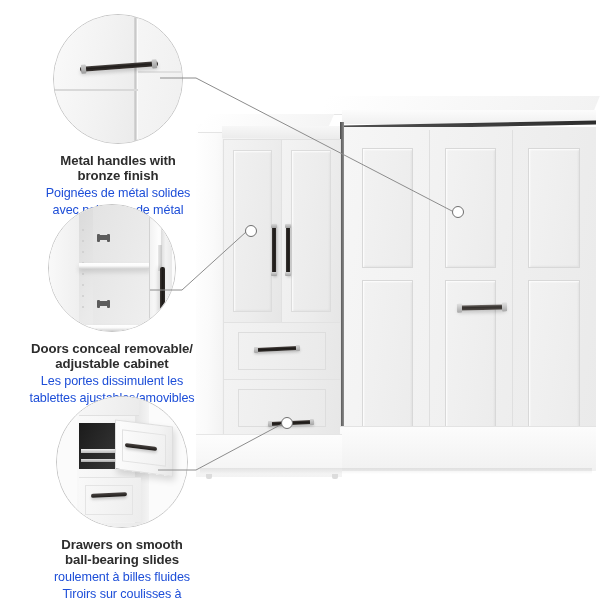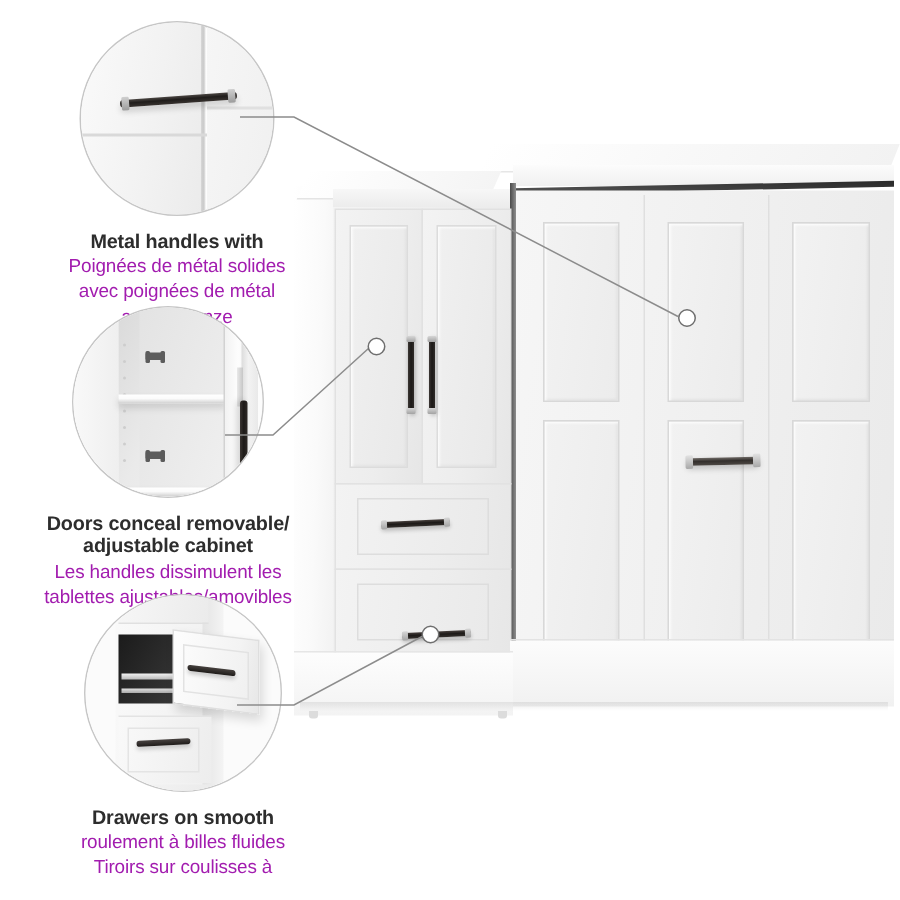--- a/index.html
+++ b/index.html
@@ -58,21 +58,21 @@
   .cap-en {
     font-size: 13.2px;
     font-weight: bold;
     color: #2d2d2d;
     letter-spacing: -0.1px;
   }
   .cap-fr {
     margin-top: 2px;
     font-size: 12.6px;
     font-weight: normal;
-    color: #a21caf;
+    color: #1d4ed8;
     letter-spacing: -0.1px;
   }
 
   
   .c1-doorL {
     position: absolute; left: -6px; top: -6px;
     width: 86px; height: 142px;
     background: linear-gradient(100deg,#fbfbfb 0%, #f2f2f2 60%, #ebebeb 100%);
   }
   .c1-doorR {
@@ -477,20 +477,21 @@
     <div class="circle">
       <div class="c1-doorL"></div>
       <div class="c1-doorR"></div>
       <div class="c1-seam"></div>
       <div class="c1-rail"></div>
       <div class="c1-rail2"></div>
       <div class="c1-handle"></div>
     </div>
     <div class="cap">
       <div class="cap-en">Metal handles with</div>
+      <div class="cap-en">bronze finish</div>
       <div class="cap-fr">Poignées de métal solides</div>
       <div class="cap-fr">avec poignées de métal</div>
       <div class="cap-fr">au fini bronze</div>
     </div>
   </div>
 
   <div class="callout callout-2">
     <div class="circle">
       <div class="c2-wrap">
         <div class="c2-sideL"></div>
@@ -512,21 +513,21 @@
         <div class="c2-pin c2-pin-b"></div>
         <div class="c2-door"></div>
         <div class="c2-doorEdge"></div>
         <div class="c2-doorHandleTop"></div>
         <div class="c2-doorHandle"></div>
       </div>
     </div>
     <div class="cap">
       <div class="cap-en">Doors conceal removable/</div>
       <div class="cap-en">adjustable cabinet</div>
-      <div class="cap-fr">Les handles dissimulent les</div>
+      <div class="cap-fr">Les portes dissimulent les</div>
       <div class="cap-fr">tablettes ajustables/amovibles</div>
     </div>
   </div>
 
   <div class="callout callout-3">
     <div class="circle">
       <div class="c3-bg">
         <div class="c3-body"></div>
         <div class="c3-sideShadow"></div>
         <div class="c3-topPanel"></div>
@@ -539,20 +540,21 @@
         <div class="c3-hOpen"></div>
         <div class="c3-drawerLow">
           <div class="inset"></div>
         </div>
         <div class="c3-hLow"></div>
         <div class="c3-bottom"></div>
       </div>
     </div>
     <div class="cap">
       <div class="cap-en">Drawers on smooth</div>
+      <div class="cap-en">ball-bearing slides</div>
       <div class="cap-fr">roulement à billes fluides</div>
       <div class="cap-fr">Tiroirs sur coulisses à</div>
     </div>
   </div>
 
   <div id="product">
 
     <div class="bed-topSlab"></div>
     <div class="bed-topFace"></div>
     <div class="bed-shadow"></div>

